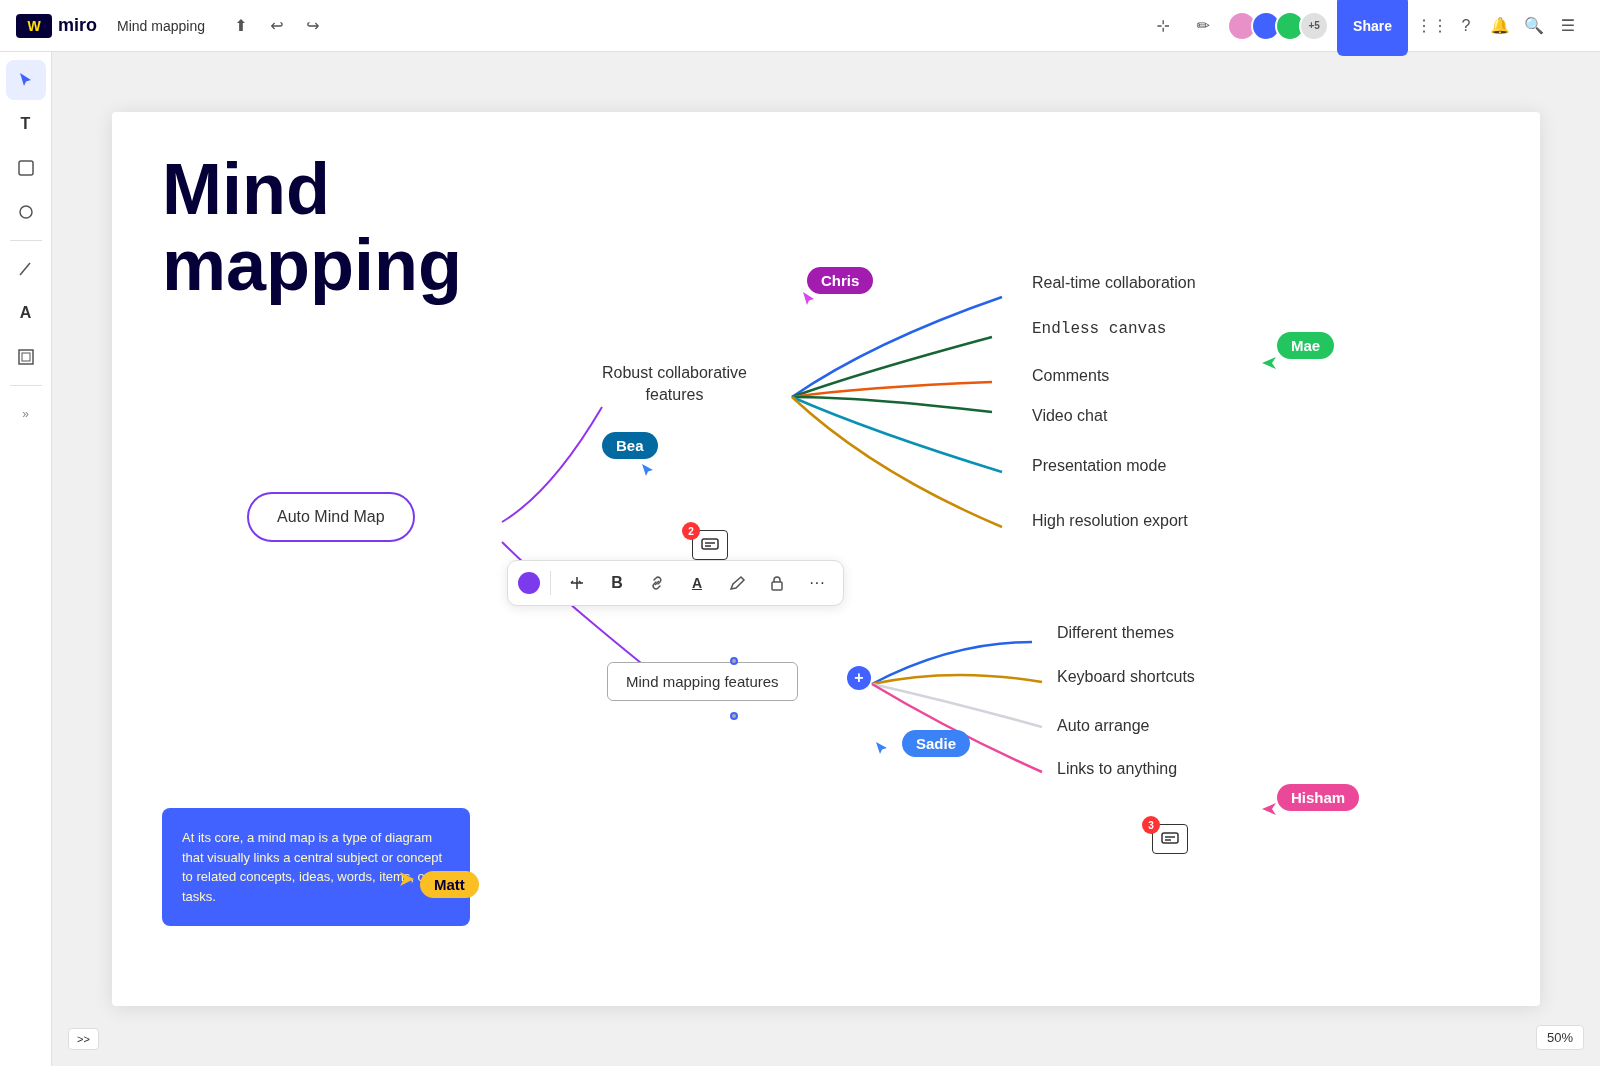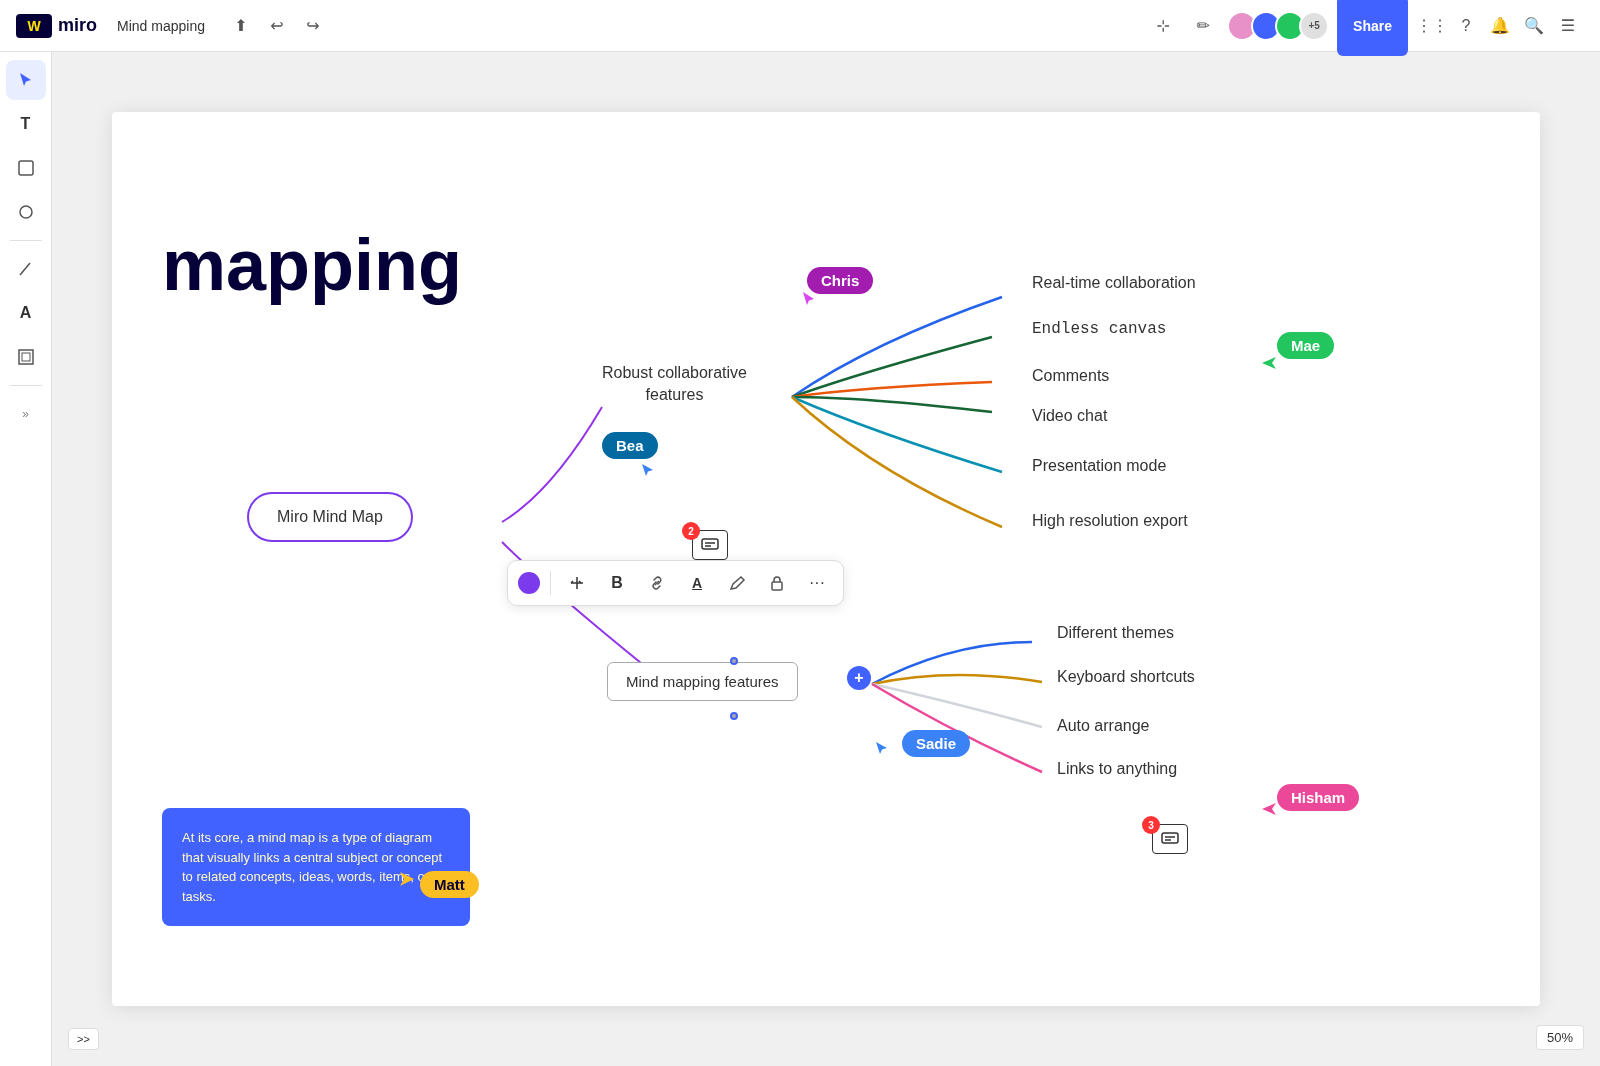--- a/index.html
+++ b/index.html
@@ -238,25 +238,25 @@
           <path d="M680 285 Q760 320 890 360" stroke="#0891b2" stroke-width="2.5" fill="none"></path>
           <path d="M680 285 Q760 360 890 415" stroke="#ca8a04" stroke-width="2.5" fill="none"></path>
 
           <path d="M760 572 Q840 530 920 530" stroke="#2563eb" stroke-width="2.5" fill="none"></path>
           <path d="M760 572 Q840 555 930 570" stroke="#ca8a04" stroke-width="2.5" fill="none"></path>
           <path d="M760 572 Q840 590 930 615" stroke="#d1d5db" stroke-width="2.5" fill="none"></path>
           <path d="M760 572 Q840 620 930 660" stroke="#ec4899" stroke-width="2.5" fill="none"></path>
         </svg>
 
         <div class="mm-title">
-          <br>
+          <span>Mind</span><br>
           <span>mapping</span>
         </div>
 
-        <div class="central-node">Miro Mind Map</div>
+        <div class="central-node">Auto Mind Map</div>
 
         <div class="robust-node">
           <span style="white-space:pre-line;font-size:16px;color:#333;">Robust collaborative
 features</span>
         </div>
 
         <div class="features-node">Mind mapping features</div>
         <div class="features-plus">+</div>
 
         <div class="branch-label" style="top:162px;left:920px;">Real-time collaboration</div>

